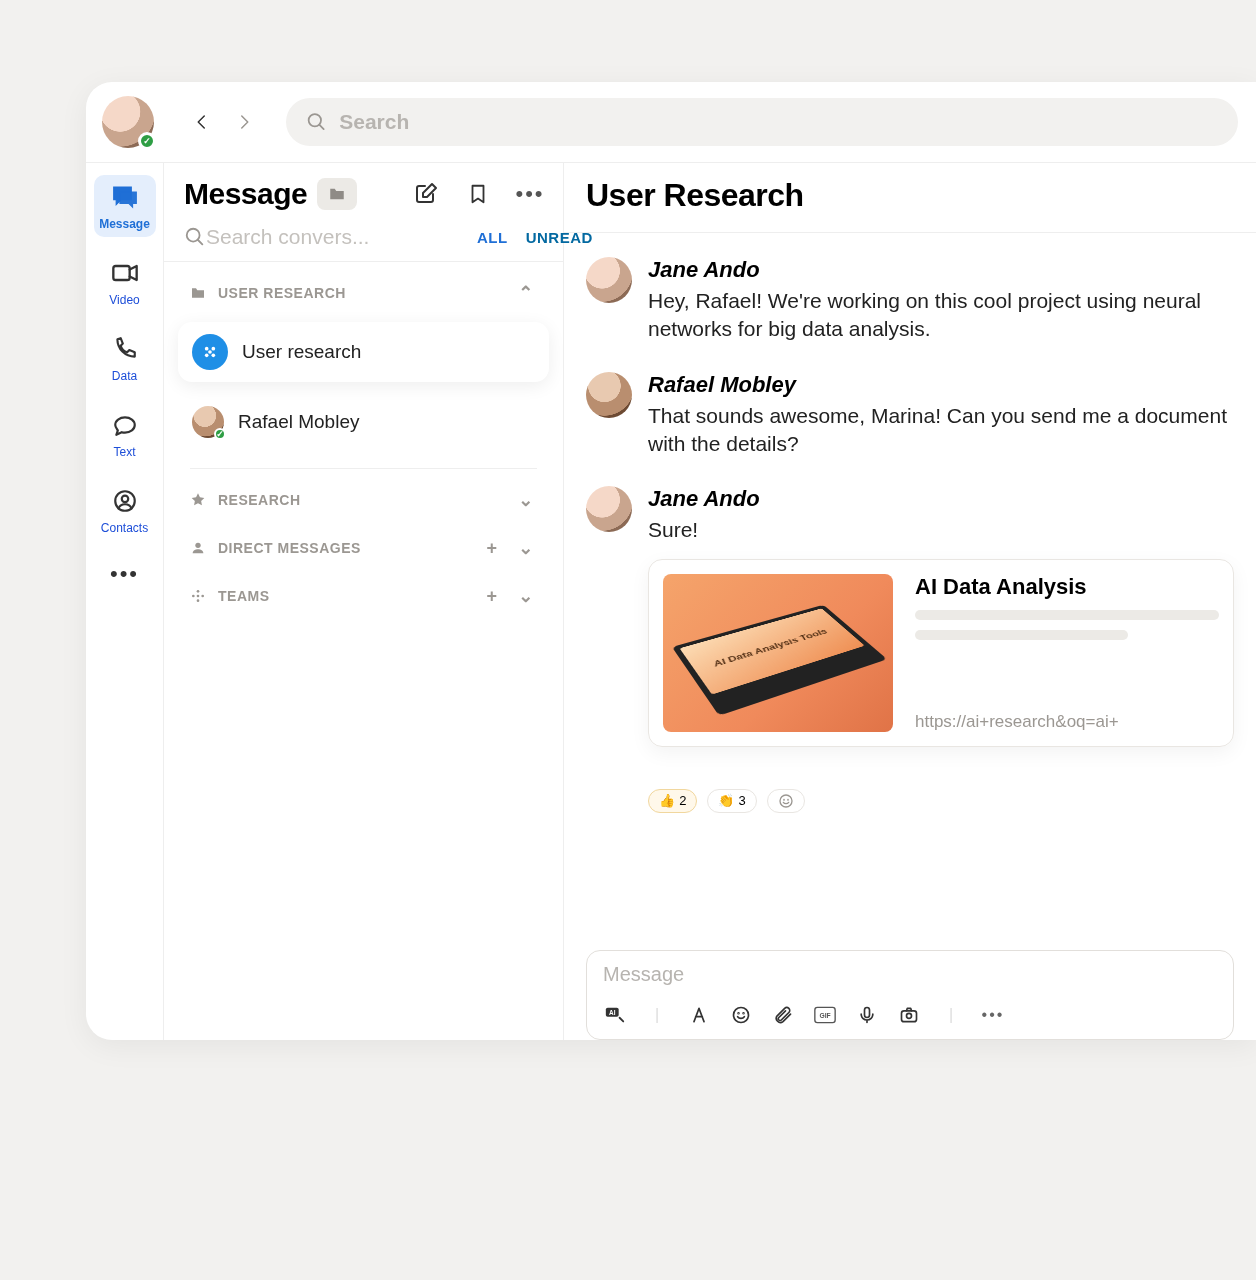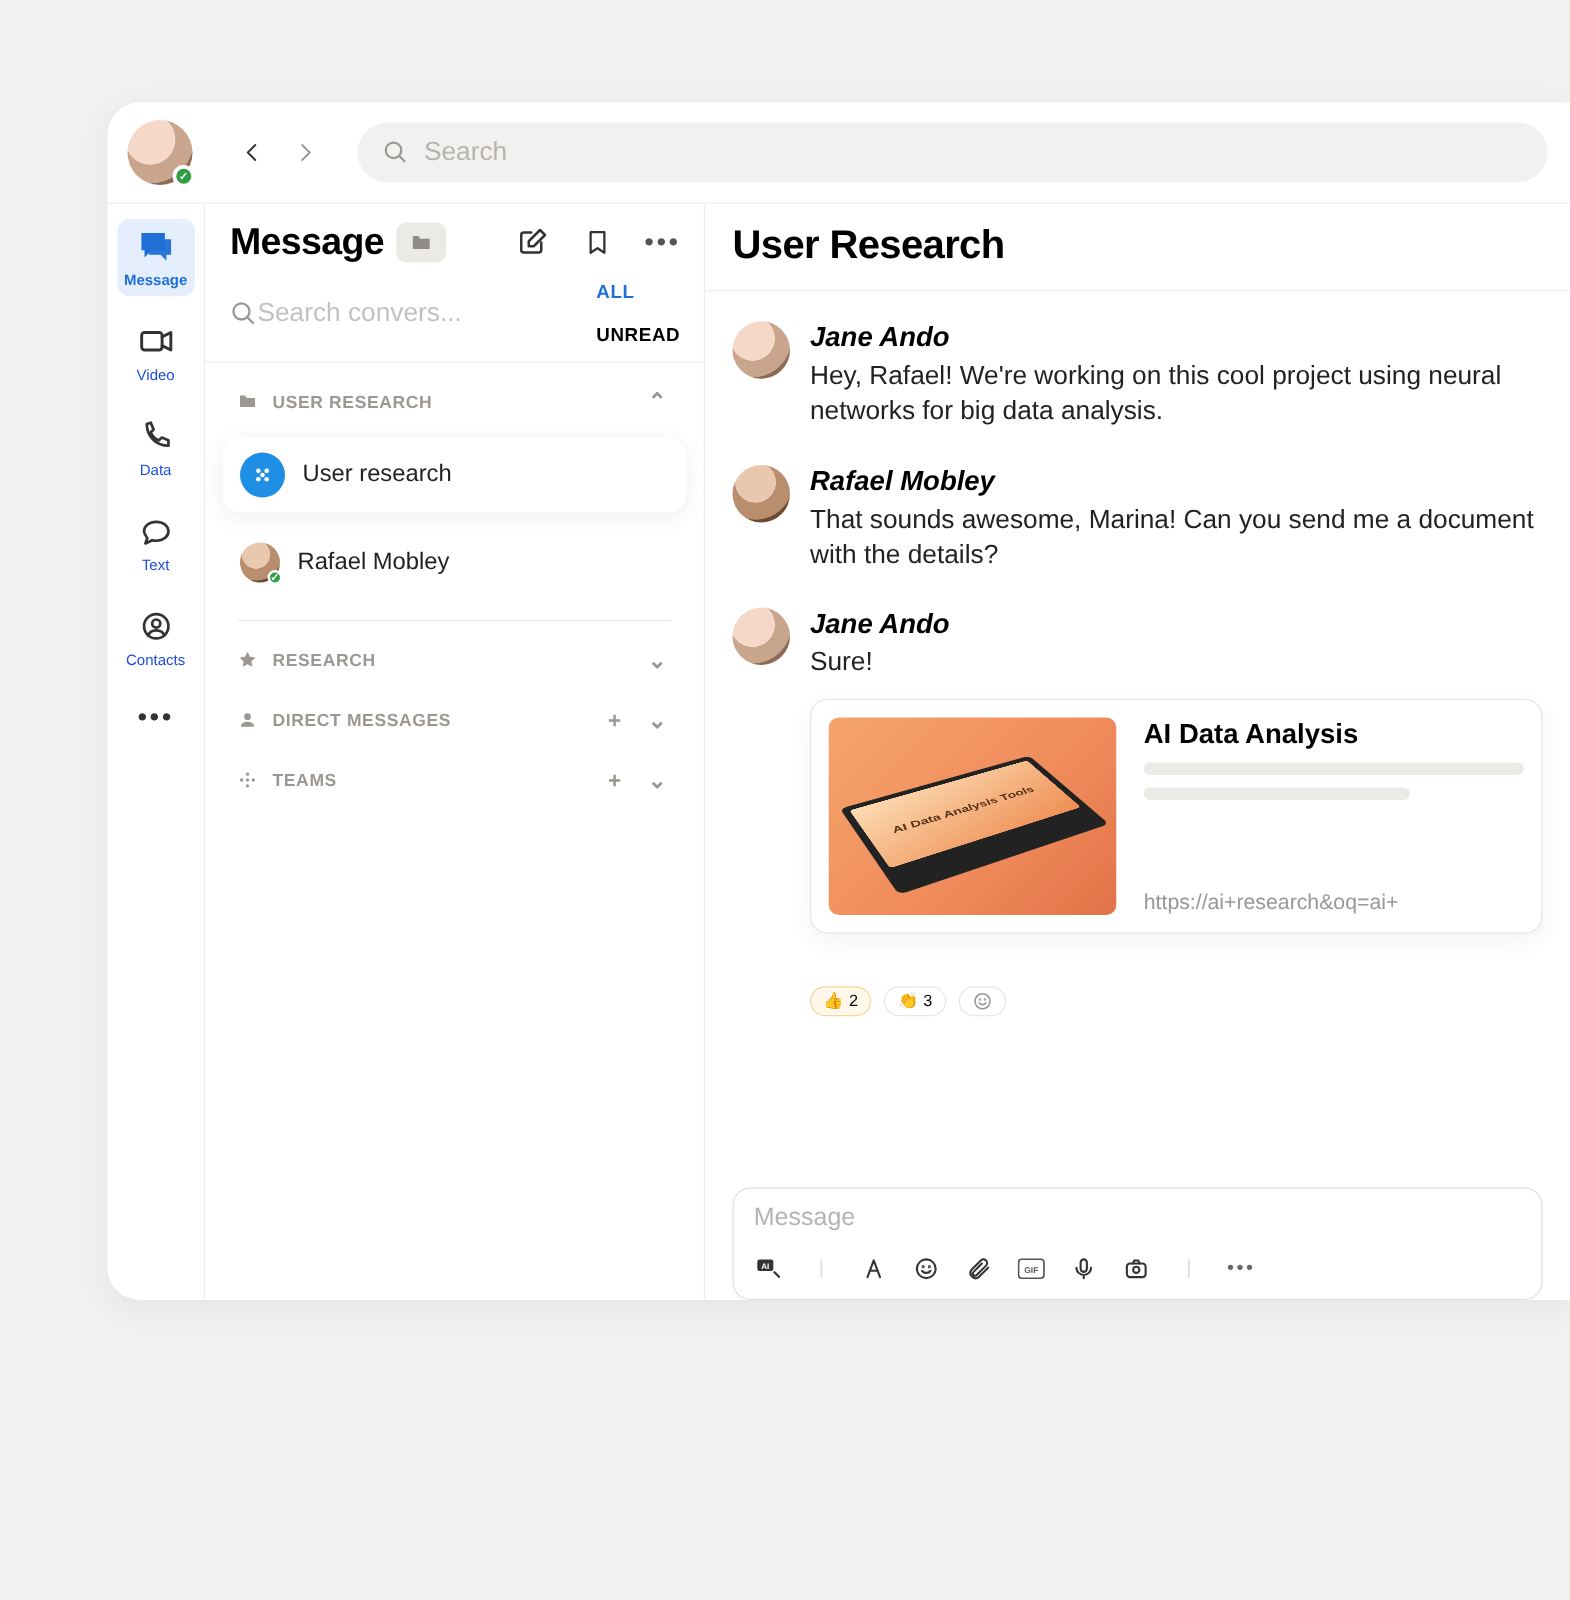--- a/index.html
+++ b/index.html
@@ -56,21 +56,21 @@
     height: 48px;
     background:#f2f1ef;
     border-radius: 24px;
     display:flex; align-items:center;
     padding: 0 20px;
     gap: 12px;
     margin-left: 18px;
   }
   .search-bar input {
     border:none; background:transparent; outline:none;
-    font-size: 21px; color:#a21caf; width:100%;
+    font-size: 21px; color:#a21caf; width:100%;font-weight:bold;
   }
   .search-bar input::placeholder{color:#b7b4b0;}
   
   .body { flex:1; display:flex; overflow:hidden; border-top:1px solid #eee;}
   
   .rail {
     width: 78px;
     border-right:1px solid #eee;
     display:flex; flex-direction:column; align-items:center;
     padding-top: 12px;
@@ -114,22 +114,22 @@
   .convo-search-row {
     display:flex; align-items:center; padding: 14px 20px 12px 20px;
     border-bottom:1px solid #eee;
   }
   .convo-search-row svg{flex-shrink:0;}
   .convo-search-row input{
     border:none; outline:none; font-size:21px; color:#555; flex:1;
     background:transparent;
   }
   .convo-search-row input::placeholder{color:#c4c1bd;}
-  .filter-tabs { display:flex; gap:18px; margin-left:auto;flex-direction:column;}
-  .filter-tab { font-size:15px; font-weight:700; color:#000000; letter-spacing:0.5px; cursor:pointer;}
+  .filter-tabs { display:flex; gap:18px; margin-left:auto;}
+  .filter-tab { font-size:15px; font-weight:700; color:#0369a1; letter-spacing:0.5px; cursor:pointer;}
   .filter-tab.active{ color:#1f6fd6;}
   .section {
     padding: 20px 26px 6px 26px;
   }
   .section-header {
     display:flex; align-items:center; gap:12px;
     color:#9b9792; font-size:14px; font-weight:700; letter-spacing:0.5px;
   }
   .section-header .spacer{flex:1;}
   .section-header .ctl{width:22px;text-align:center;cursor:pointer;color:#9b9792;font-size:18px;}

